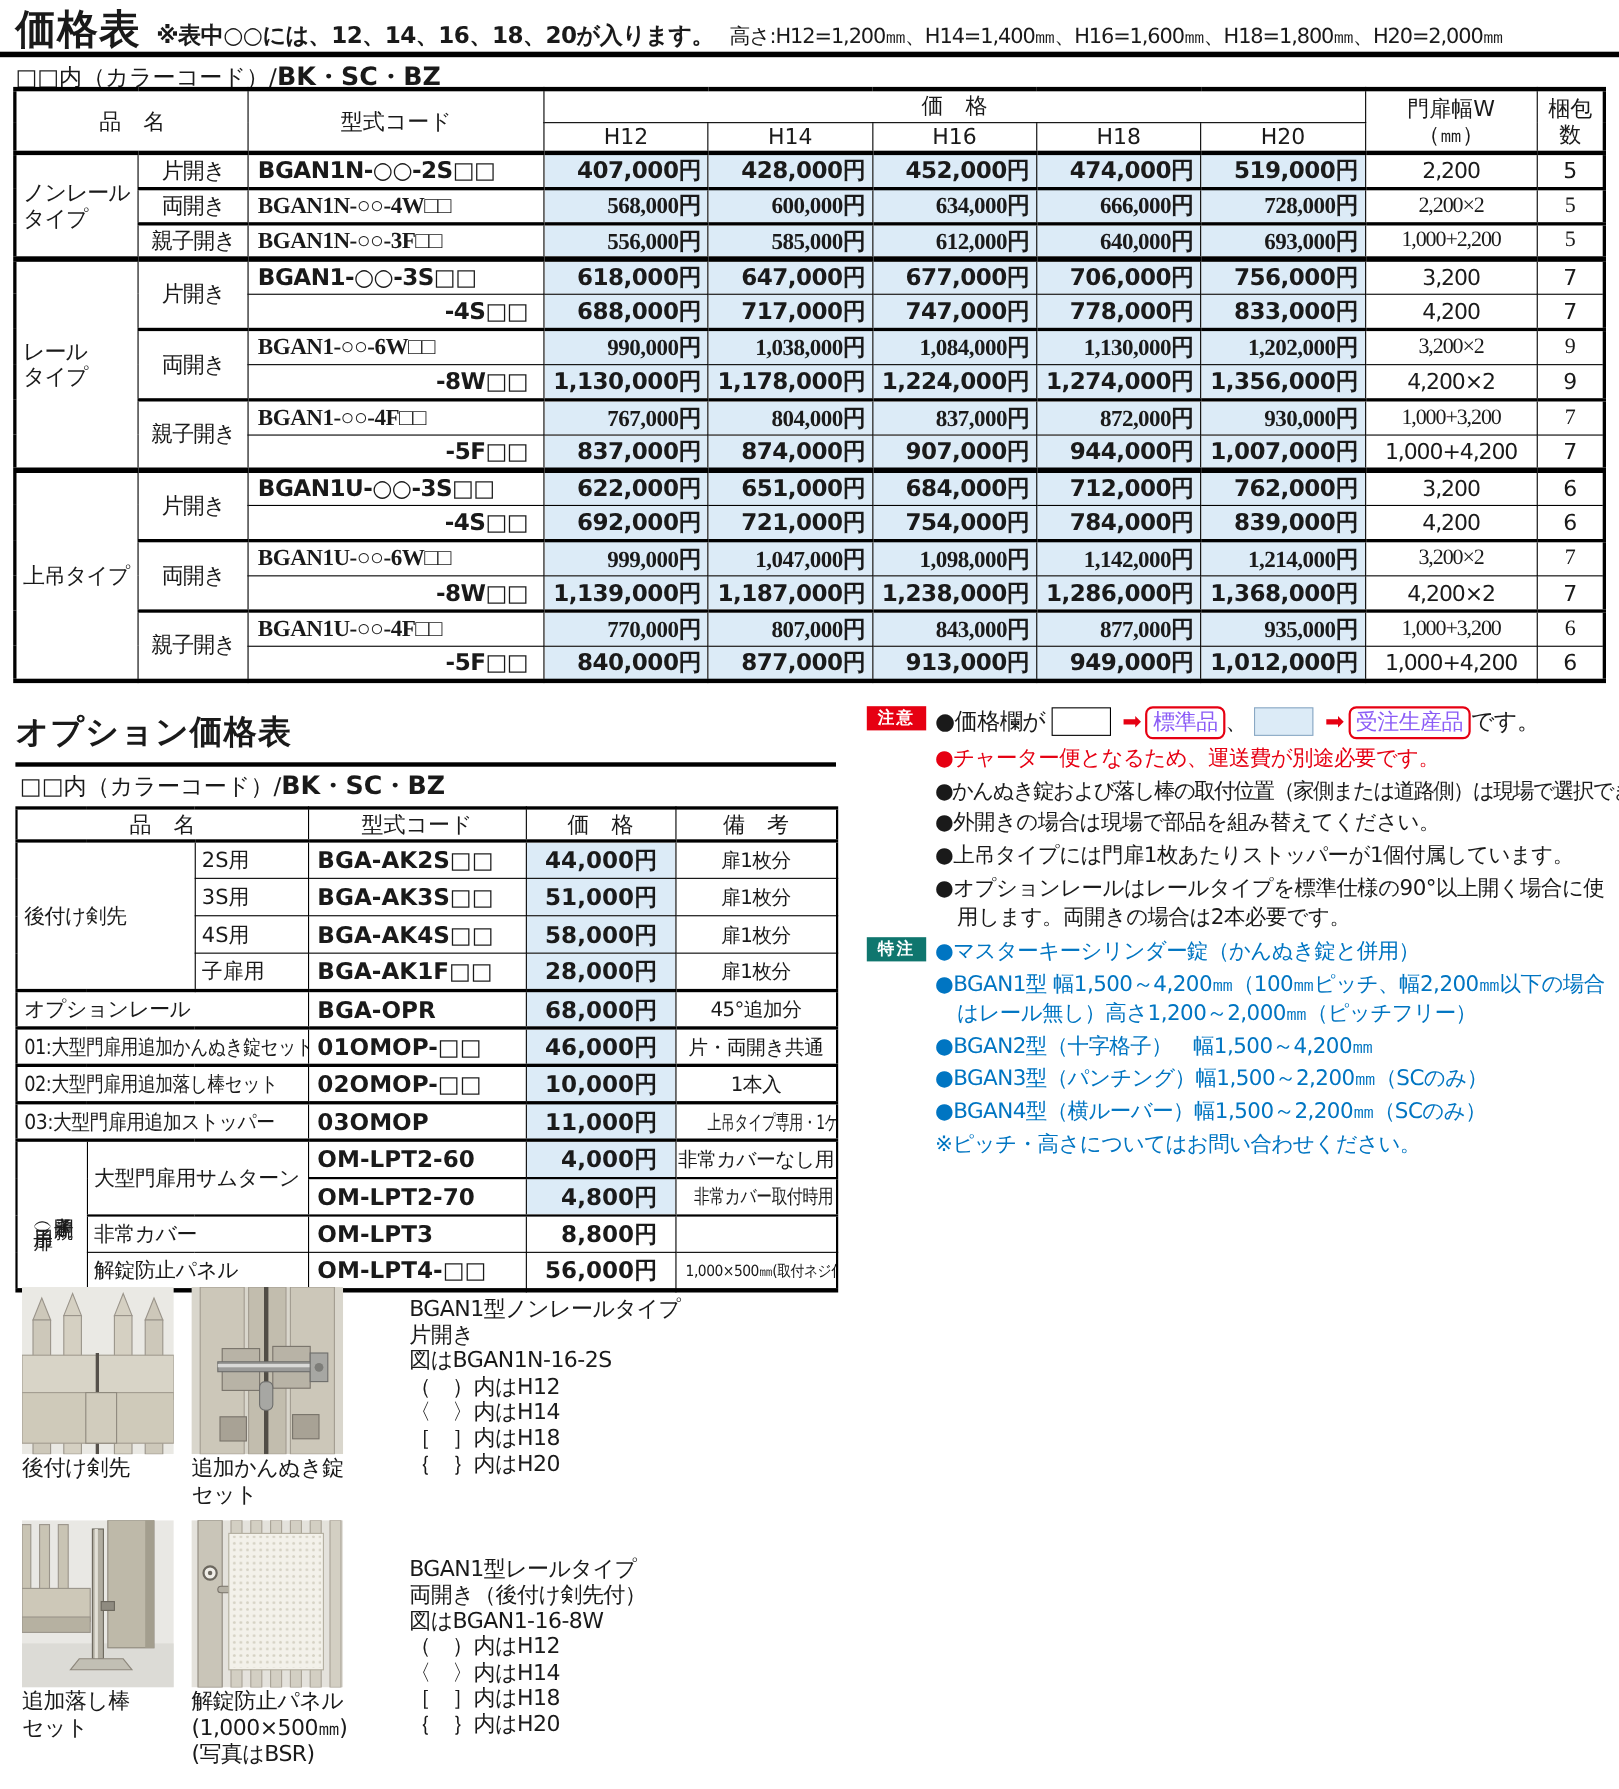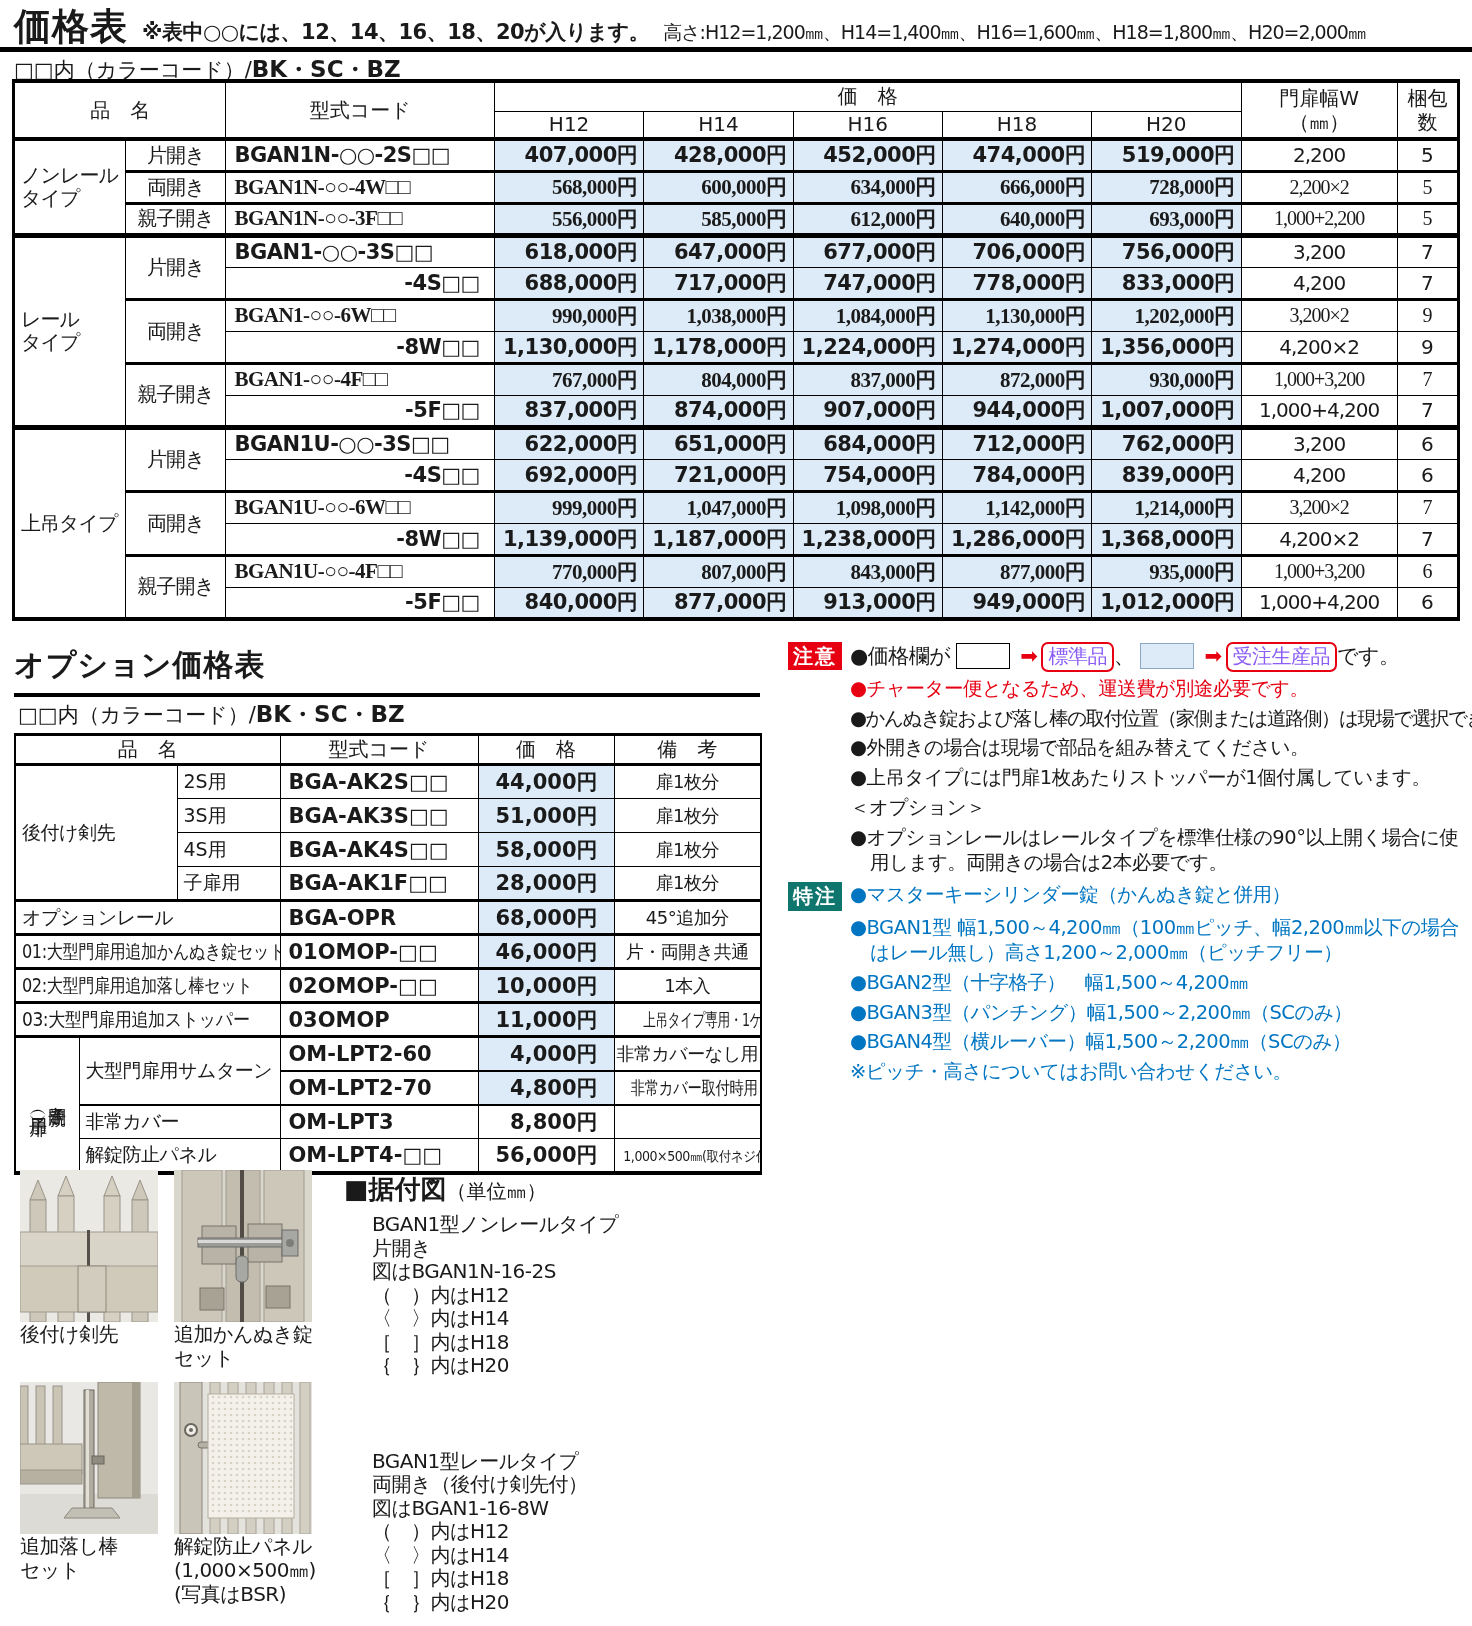--- a/index.html
+++ b/index.html
@@ -60,21 +60,21 @@
   .cnote { display:inline-block; transform:scaleX(.7); transform-origin:50% 50%; }
   .cnote8{ display:inline-block; transform:scaleX(.8); transform-origin:50% 50%; }
   .cnotes{ font-size:14px; display:inline-block; transform:scaleX(.9); transform-origin:50% 50%; }
   .vlabel { text-align:center; vertical-align:middle; }
   .vwrap { display:flex; flex-direction:row-reverse; justify-content:center; align-items:center; }
   .vwrap span { writing-mode:vertical-rl; font-size:18px; line-height:1.05; letter-spacing:0; }
 
   
   .notes { position:absolute; left:788px; top:642px; width:684px; font-size:19.5px; letter-spacing:-0.5px; }
   .nrow { display:flex; align-items:flex-start; margin-bottom:4px; line-height:1.32; }
-  .badge { flex:0 0 54px; text-align:center; font-weight:bold; font-size:20px; color:#fff;
+  .badge { flex:0 0 54px; text-align:center; font-weight:bold; font-size:15px; color:#fff;
            padding:1px 0; margin-right:8px; letter-spacing:2px; }
   .badge.bred { background:#e60012; }
   .badge.bblu { background:#0f766e; }
   .spacer { flex:0 0 62px; }
   .ntext { flex:1; }
   .redtx { color:#e60012; }
   .blutx { color:#0075c2; }
   .hang { text-indent:-20px; padding-left:20px; }
   .tight { letter-spacing:-1.5px; white-space:nowrap; }
   .lgbox { display:inline-block; width:54px; height:26px; border:1px solid #000; vertical-align:-6px; margin:0 6px; }
@@ -430,24 +430,20 @@
       <span class="spacer"></span>
       <span class="ntext tight">●かんぬき錠および落し棒の取付位置（家側または道路側）は現場で選択できます。</span>
     </div>
   <div class="nrow">
       <span class="spacer"></span>
       <span class="ntext">●外開きの場合は現場で部品を組み替えてください。</span>
     </div>
   <div class="nrow">
       <span class="spacer"></span>
       <span class="ntext">●上吊タイプには門扉1枚あたりストッパーが1個付属しています。</span>
-    </div>
-  <div class="nrow">
-      <span class="spacer"></span>
-      <span class="ntext">＜オプション＞</span>
     </div>
   <div class="nrow">
       <span class="spacer"></span>
       <span class="ntext hang">●オプションレールはレールタイプを標準仕様の90°以上開く場合に使用します。両開きの場合は2本必要です。</span>
     </div>
   <div class="nrow" style="margin-top:6px;">
     <span class="badge bblu">特注</span>
     <span class="ntext blutx">●マスターキーシリンダー錠（かんぬき錠と併用）</span>
   </div>
   <div class="nrow">
@@ -565,21 +561,20 @@
     </svg>
     <div class="pcap">
         <span>解錠防止パネル</span>
         <span>(1,000×500㎜)</span>
         <span>(写真はBSR)</span>
       </div>
   </div>
 </div>
 
 <div class="install">
-  <div class="ititle"><span>■据付図</span><small>（単位㎜）</small></div>
   <div class="iblock">
     <div>BGAN1型ノンレールタイプ</div>
     <div>片開き</div>
     <div>図はBGAN1N-16-2S</div>
     <div>（　）内はH12</div>
     <div>〈　〉内はH14</div>
     <div>［　］内はH18</div>
     <div>｛　｝内はH20</div>
   </div>
   <div class="iblock b2">

